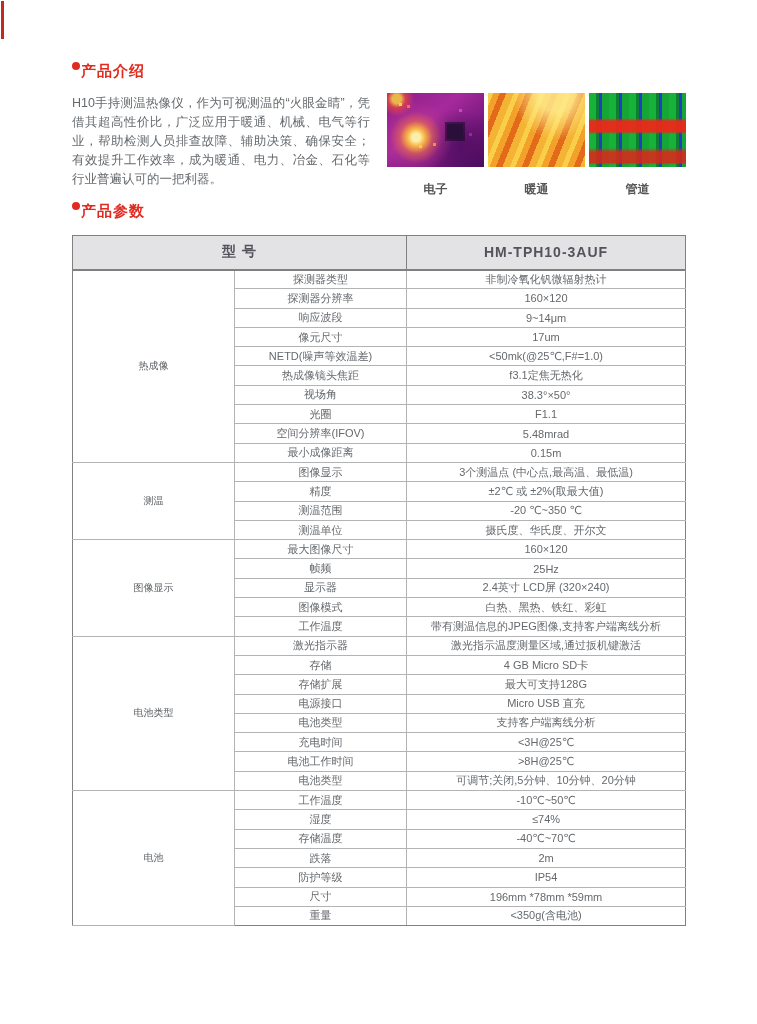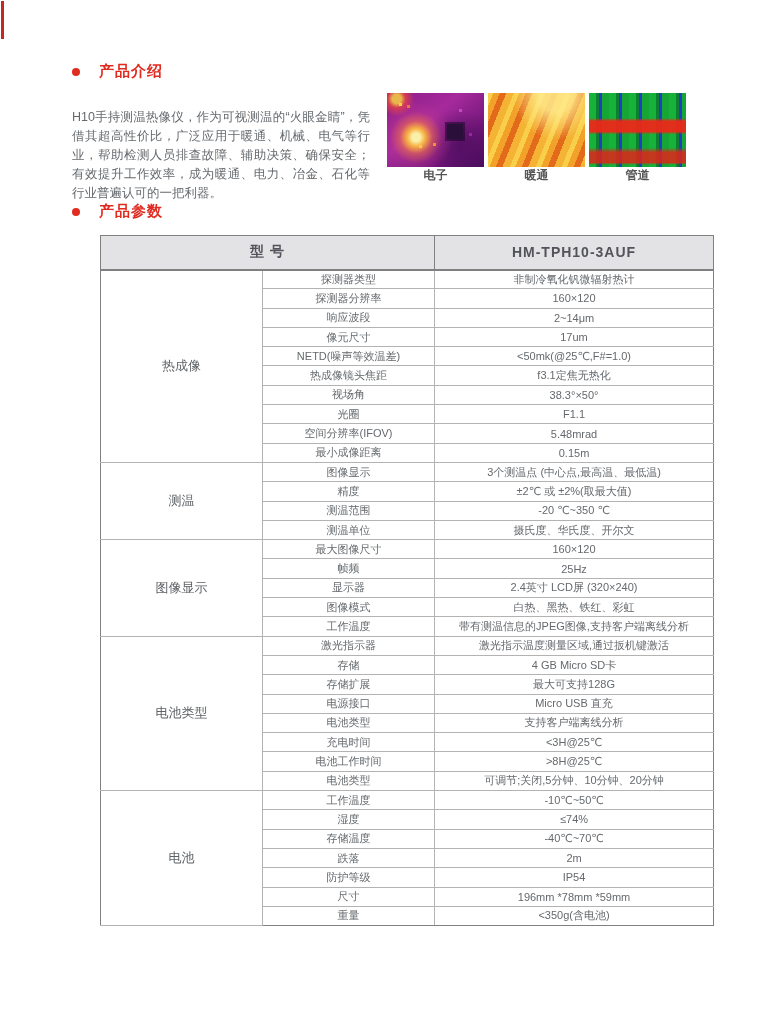--- a/index.html
+++ b/index.html
@@ -2,60 +2,60 @@
 <html><head>
 <meta charset="utf-8">
 <style>
   * { margin:0; padding:0; box-sizing:border-box; }
   html,body { width:757px; height:1024px; background:#ffffff; overflow:hidden;
     font-family:"Liberation Sans","DejaVu Sans",sans-serif; }
   .page { position:relative; width:757px; height:1024px; background:#fff; }
 
   .corner-mark { position:absolute; left:1px; top:1px; width:3px; height:38px; background:#c02a21; }
 
-  .sec-head { position:absolute; display:flex; align-items:center; gap:19px; }
+  .sec-head { position:absolute; display:flex; align-items:flex-start; gap:1px; }
   .sec-head .bullet { width:8px; height:8px; border-radius:50%; background:#e02b20; flex:0 0 auto; }
   .sec-head .txt { color:#e02b20; font-size:15px; font-weight:bold; letter-spacing:1px; }
   #head-intro { left:72px; top:62px; }
   #head-specs { left:72px; top:202px; }
 
-  .intro-body { position:absolute; left:72px; top:108px; width:298px; color:#666a6e;
+  .intro-body { position:absolute; left:72px; top:94px; width:298px; color:#666a6e;
     font-size:12.5px; line-height:19px; text-align:justify; }
 
   .thumbs { position:absolute; left:387px; top:93px; width:300px; }
   .thumb-row { display:flex; gap:4px; }
   .thumb { width:97px; height:74px; position:relative; overflow:hidden; }
-  .thumb-labels { display:flex; gap:4px; }
+  .thumb-labels { display:flex; gap:4px; margin-top:14px; }
   .thumb-labels div { width:97px; text-align:center; color:#555; font-size:12px; font-weight:bold; }
 
   .img-elec { background:
     radial-gradient(circle at 30% 60%, rgba(255,250,170,0.95) 0 5%, rgba(255,190,60,0.92) 11%, rgba(250,120,70,0.55) 20%, rgba(200,60,140,0.25) 32%, transparent 45%),
     radial-gradient(circle at 10% 8%, rgba(255,220,60,0.8) 0 4%, rgba(255,80,40,0.6) 8%, transparent 16%),
     radial-gradient(circle at 75% 70%, rgba(60,10,80,0.55), transparent 40%),
     linear-gradient(140deg, #8c1d86 0%, #a62a9c 40%, #6f1578 75%, #4a0d5e 100%); }
   .img-elec .chip { position:absolute; left:62%; top:42%; width:16px; height:15px; background:#2a0f3a; box-shadow:0 0 0 2px rgba(30,8,45,.6); }
   .img-elec .dots { position:absolute; left:12px; top:10px; width:3px; height:3px; background:#ffd24a;
     box-shadow: 8px 2px 0 rgba(255,120,60,.9), 60px 6px 0 rgba(200,80,200,.9), 70px 30px 0 rgba(160,40,170,.9), 20px 42px 0 rgba(255,200,90,.95), 34px 40px 0 rgba(255,150,60,.9); }
   .img-hvac { background:
     radial-gradient(ellipse at 70% 0%, rgba(255,235,140,0.85) 0 18%, transparent 45%),
     repeating-linear-gradient(112deg, #f9cf49 0 5px, #f2a22b 5px 11px, #e26a1a 11px 17px, #f4b335 17px 24px),
     linear-gradient(180deg, #f5a92d, #d95c17); }
   .img-pipe { background:
     linear-gradient(180deg, rgba(0,0,0,0) 0 34%, rgba(235,40,25,0.95) 38% 52%, rgba(0,0,0,0) 56% 74%, rgba(225,35,25,0.85) 80% 94%, rgba(0,0,0,0) 97%),
     repeating-linear-gradient(90deg, #17b23a 0 7px, #0c8030 7px 10px, #1e3fc4 10px 13px, #15a636 13px 20px),
     #1430b8; }
 
   table.spec { position:absolute; left:72px; top:235px; width:613px; border-collapse:collapse;
-    table-layout:fixed;margin-left:28px; }
+    table-layout:fixed; }
   table.spec col.c1 { width:162px; } table.spec col.c2 { width:172px; } table.spec col.c3 { width:279px; }
   table.spec th, table.spec td { border:1px solid #b3b3b3; text-align:center; vertical-align:middle; }
   table.spec thead th { height:34px; background:#e3e3e5; color:#53535c; font-size:14px;
     font-weight:bold; border:1px solid #808080; border-bottom:2px solid #808080; letter-spacing:1px; }
   table.spec tbody td { height:19.3px; color:#65696d; font-size:11px; padding:0 4px; }
-  table.spec tbody td.cat { font-size:13px; color:#5e6266; border-left:1.5px solid #808080; }
+  table.spec tbody td.cat { font-size:10px; color:#5e6266; border-left:1.5px solid #808080; }
   table.spec tbody tr.sec-start td { border-top:1.5px solid #808080; }
   table.spec tbody tr td:last-child { border-right:1.5px solid #808080; }
   table.spec tbody tr.last-row td { border-bottom:1.5px solid #808080; }
 </style>
 </head>
 <body>
 
 <div class="page">
 
   <div class="corner-mark"></div>
@@ -105,21 +105,21 @@
           <td class="cat" rowspan="10">热成像</td>
           <td>探测器类型</td>
           <td>非制冷氧化钒微辐射热计</td>
         </tr>
         <tr>
           <td>探测器分辨率</td>
           <td>160×120</td>
         </tr>
         <tr>
           <td>响应波段</td>
-          <td>2~14μm</td>
+          <td>9~14μm</td>
         </tr>
         <tr>
           <td>像元尺寸</td>
           <td>17um</td>
         </tr>
         <tr>
           <td>NETD(噪声等效温差)</td>
           <td>&lt;50mk(@25℃,F#=1.0)</td>
         </tr>
         <tr>

